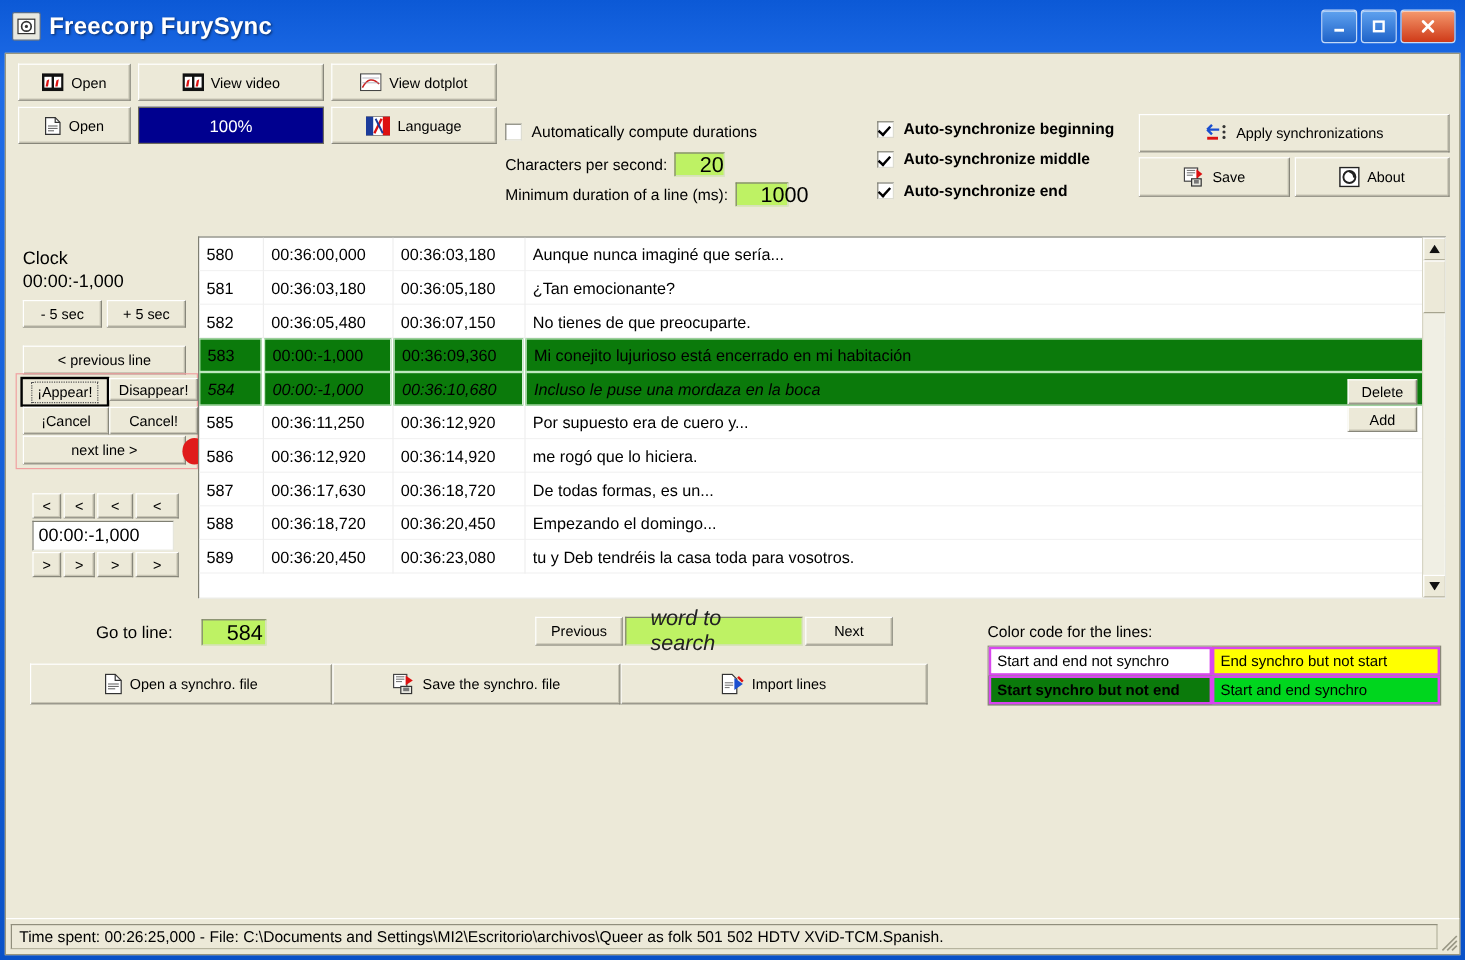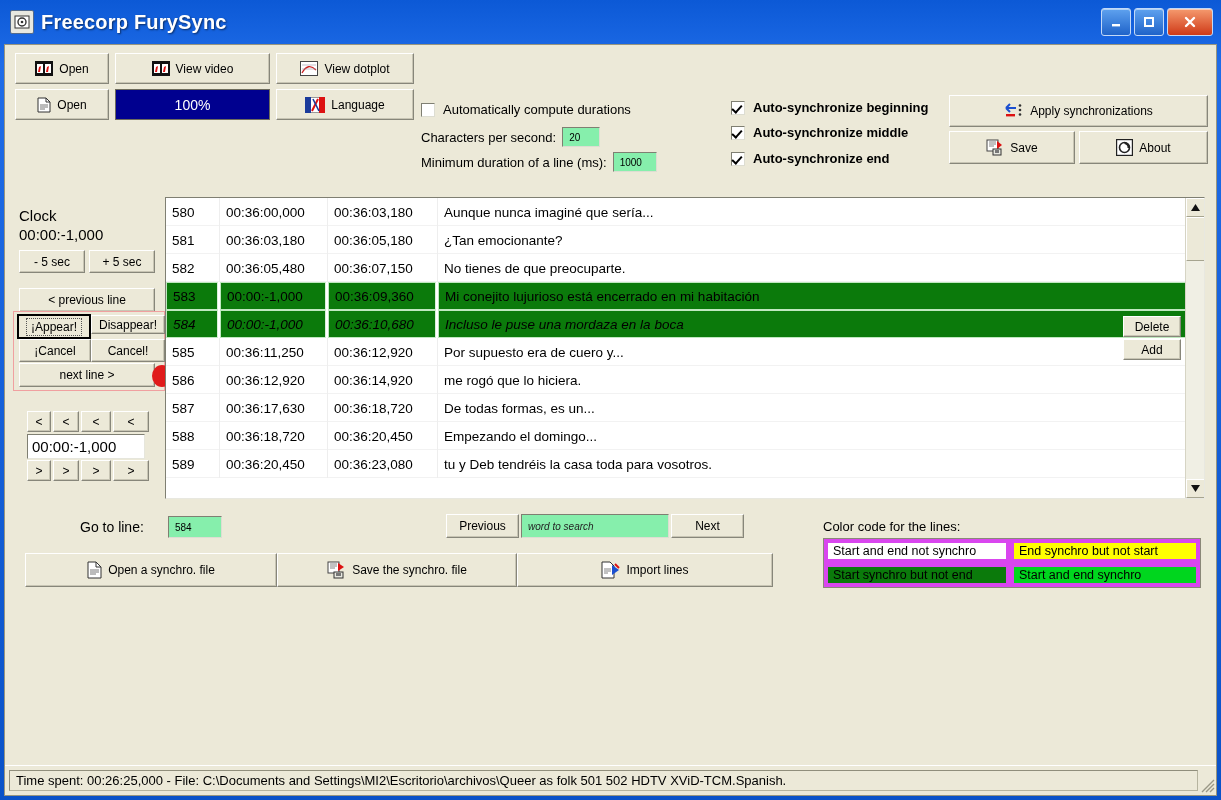--- a/index.html
+++ b/index.html
@@ -102,24 +102,24 @@
                      background:#00008f; border:1px solid #6d6b5c;
                      display:flex; align-items:center; justify-content:center;
                      color:#fff; font-size:14px; box-sizing:border-box; }
   #tb-language     { position:absolute; left:271px; top:44px; width:138px; height:31px; }
 
   #cb-autodur-row { position:absolute; left:416px; top:57px; display:flex; align-items:center; gap:8px;}
   #cps-row        { position:absolute; left:416px; top:82px; display:flex; align-items:center; gap:6px;}
   #mindur-row     { position:absolute; left:416px; top:107px; display:flex; align-items:center; gap:6px;}
   .labeltxt { font-size:13px; white-space:nowrap; }
   .tfield {
-    background:#86efac; border:1px solid #7f7f72;
+    background:#bef264; border:1px solid #7f7f72;
     border-right-color:#ddddd2; border-bottom-color:#ddddd2;
-    font-family:"Liberation Sans", sans-serif; font-size:10px;
-    padding:1px 6px; box-sizing:border-box; height:20px;
+    font-family:"Liberation Sans", sans-serif; font-size:18px;
+    padding:1px 20px; box-sizing:border-box; height:20px;
     display:flex; align-items:center;
   }
   .xpcheck {
     width:14px; height:14px; background:#fff;
     border:1px solid #7f7f72; border-right-color:#ddddd2; border-bottom-color:#ddddd2;
     box-sizing:border-box; position:relative; flex:0 0 auto;
   }
   .xpcheck.checked::after {
     content:""; position:absolute; left:2px; top:1px;
     width:4px; height:8px; border:solid #000; border-width:0 2px 2px 0;
@@ -251,21 +251,21 @@
     position:absolute; left:818px; top:493px;
     width:376px; display:grid;
     grid-template-columns:186px 190px;
     grid-auto-rows:24px;
     border:1px solid #8a8878;
   }
   .legcell {
     display:flex; align-items:center;
     padding-left:5px; font-size:12.5px;
     box-sizing:border-box;
-    border:4px solid #d946ef;
+    border:2px solid #d946ef;
     overflow:hidden; white-space:nowrap;
   }
 
   
   #statusbar {
     position:absolute; left:0; bottom:0; width:1213px; height:30px;
     background:#ece9d8; border-top:1px solid #fff;
     box-sizing:border-box;
   }
   #statusbar .inset {
@@ -605,21 +605,21 @@
           <rect x="9" y="12" width="5" height="3" fill="#777"></rect>
         </svg>
       </span>
       <span>Save the synchro. file</span>
     </div>
 
     <div id="legend-title">Color code for the lines:</div>
     <div id="legend-grid">
         <div class="legcell" style="background: rgb(255, 255, 255); color: rgb(0, 0, 0);">Start and end not synchro</div>
         <div class="legcell" style="background: rgb(255, 255, 0); color: rgb(0, 0, 0);">End synchro but not start</div>
-        <div class="legcell" style="background: rgb(11, 122, 11); color: rgb(0, 0, 0);">Start synchro but not end</div>
+        <div class="legcell" style="background: rgb(11, 122, 11); color: rgb(0, 0, 0); font-weight: bold;">Start synchro but not end</div>
         <div class="legcell" style="background: rgb(0, 214, 30); color: rgb(0, 0, 0);">Start and end synchro</div>
       </div>
 
     <div id="statusbar">
       <div class="inset">Time spent: 00:26:25,000 - File: C:\Documents and Settings\MI2\Escritorio\archivos\Queer as folk 501 502 HDTV XViD-TCM.Spanish.</div>
       <svg id="grip" viewBox="0 0 14 14">
         <path d="M13 5 L5 13 M13 9 L9 13 M13 1 L1 13" stroke="#9a9886" stroke-width="1.4"></path>
       </svg>
     </div>
 

